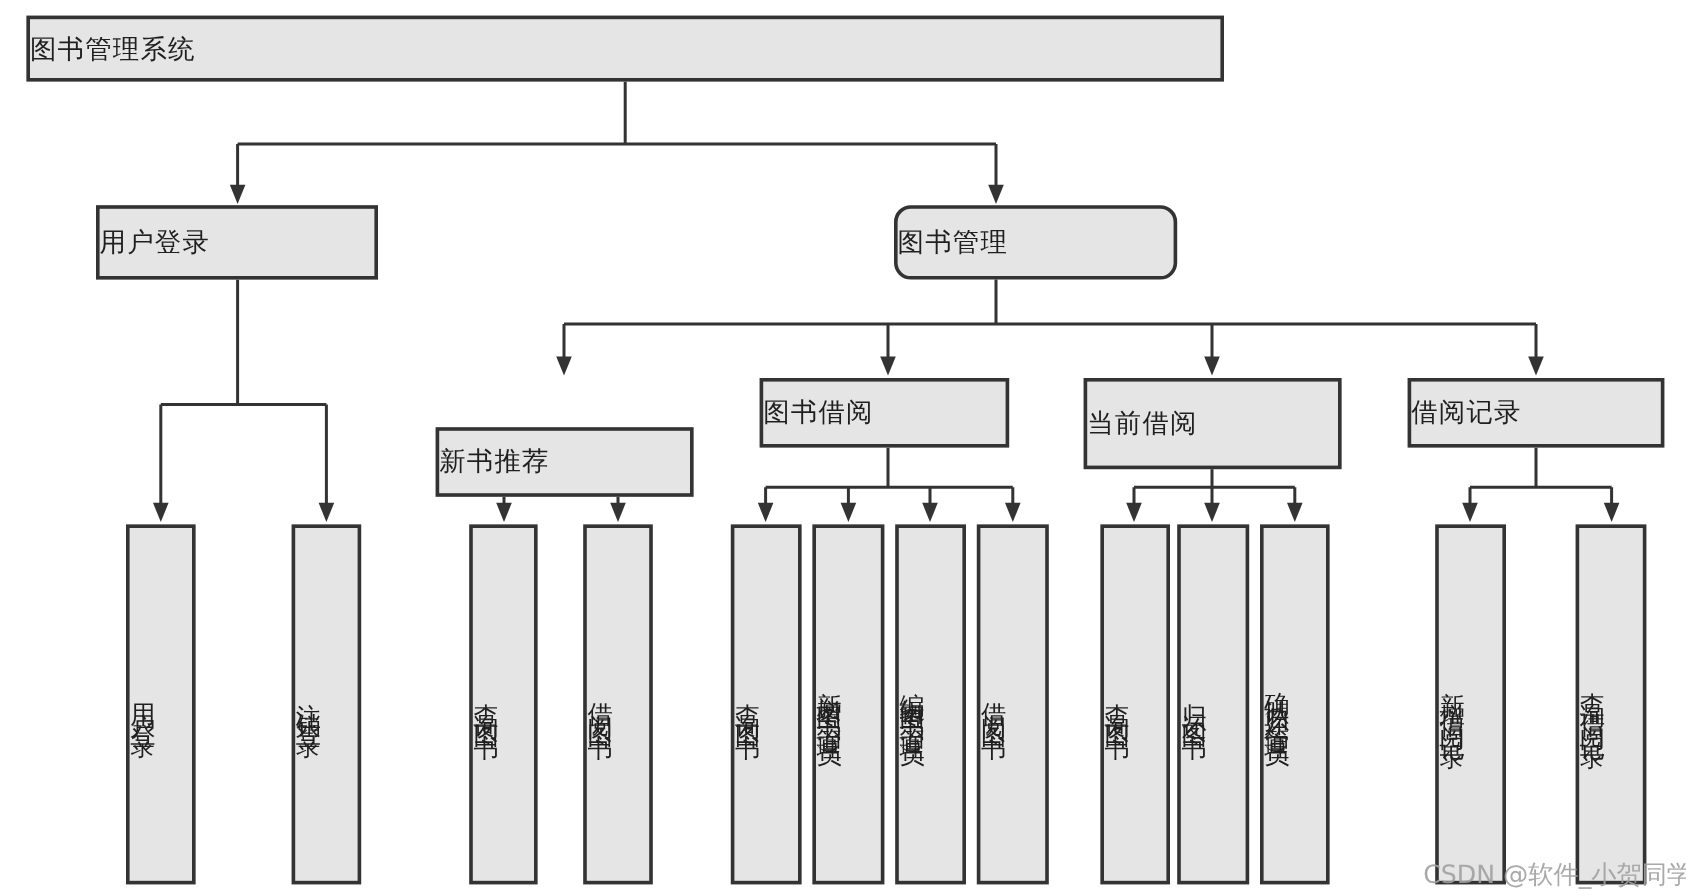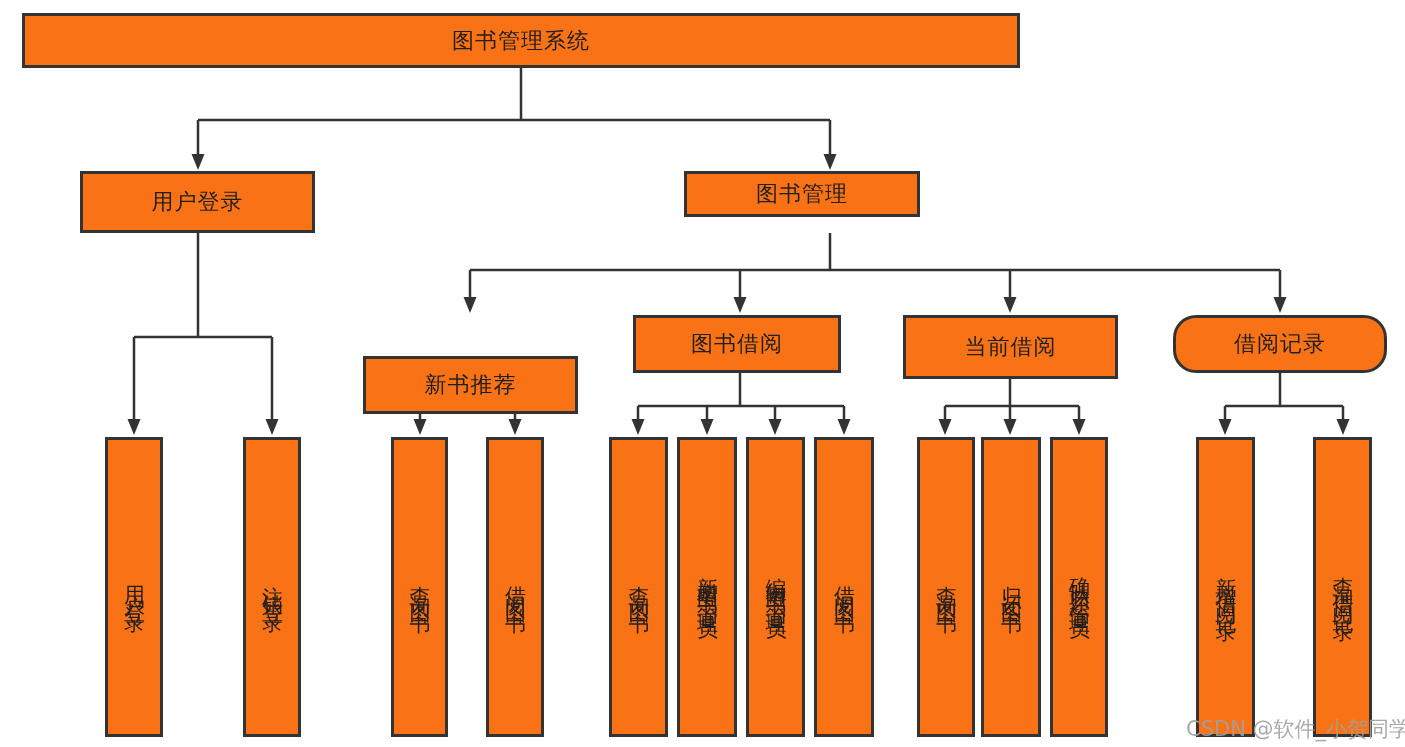--- a/index.html
+++ b/index.html
@@ -13,40 +13,40 @@
   }
   #connector-layer {
     position: absolute;
     left: 0; top: 0;
     width: 1405px; height: 747px;
     z-index: 1;
   }
   .box {
     position: absolute;
     box-sizing: border-box;
-    background: #f97316;
+    background: #e5e5e5;
     border: 3px solid #333333;
     display: flex;
     align-items: center;
-    justify-content: center;
+    justify-content: flex-start;
     z-index: 2;
     color: #1f1f1f;
   }
   .hlabel {
     font-size: 22px;
     letter-spacing: 1px;
     white-space: nowrap;
   }
   .root-box  { left: 22px;  top: 13px;  width: 998px; height: 55px; }
   .l2-a      { left: 80px;  top: 171px; width: 235px; height: 62px; }
-  .l2-b      { left: 684px; top: 171px; width: 236px; height: 46px; }
+  .l2-b      { left: 745px; top: 171px; width: 236px; height: 62px; border-radius: 14px; }
   .l3-a      { left: 363px;  top: 315px; width: 215px; height: 58px; margin-top: 41px; }
   .l3-b      { left: 633px;  top: 315px; width: 208px; height: 58px; }
-  .l3-c      { left: 903px;  top: 315px; width: 215px; height: 64px; }
-  .l3-d      { left: 1173px; top: 315px; width: 214px; height: 58px; border-radius: 23px; }
+  .l3-c      { left: 903px;  top: 315px; width: 215px; height: 76px; }
+  .l3-d      { left: 1173px; top: 315px; width: 214px; height: 58px; }
   .leaf {
     top: 437px;
     height: 300px;
   }
   .vlabel {
     writing-mode: vertical-rl;
     text-orientation: mixed;
     font-size: 21px;
     letter-spacing: 9px;
     line-height: 1;

